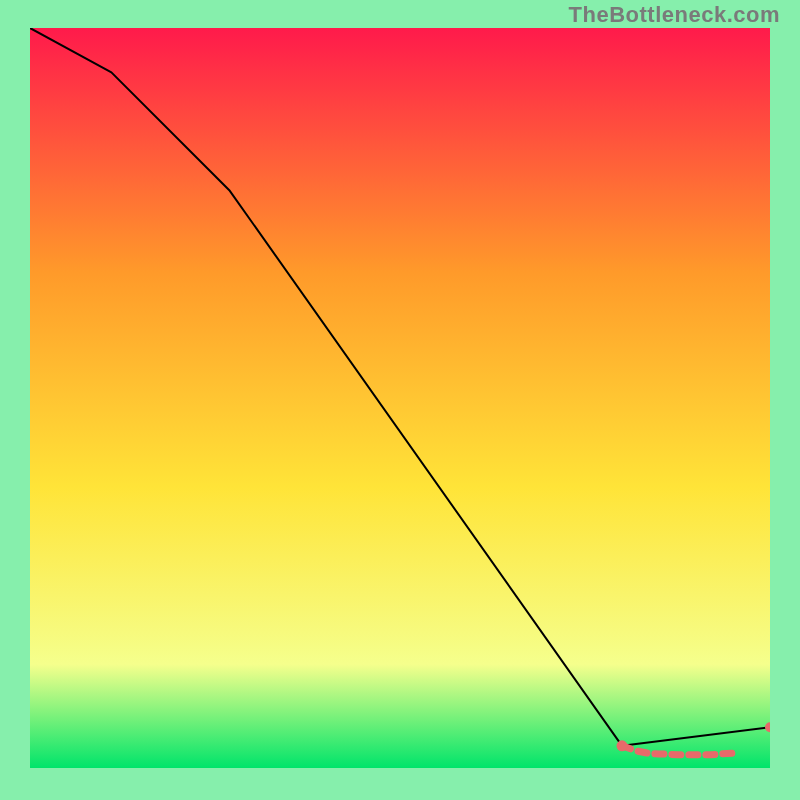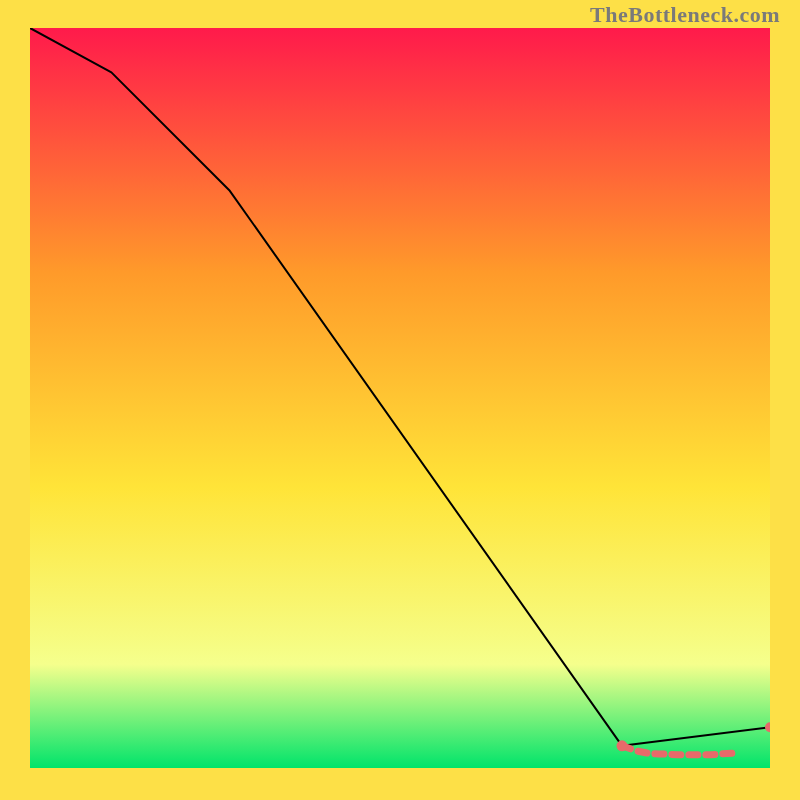--- a/index.html
+++ b/index.html
@@ -8,22 +8,21 @@
     width: 800px;
     height: 800px;
     background: #000000;
     overflow: hidden;
     font-family: Arial, Helvetica, sans-serif;
   }
   .frame {
     position: relative;
     width: 800px;
     height: 800px;
-    background: #fde047;
-    font-family: Liberation Serif, serif;
+    background: #86efac;
   }
   .attribution {
     position: absolute;
     top: 2px;
     right: 20px;
     font-size: 22px;
     font-weight: 600;
     color: #7a7a7a;
     letter-spacing: 0.5px;
   }

